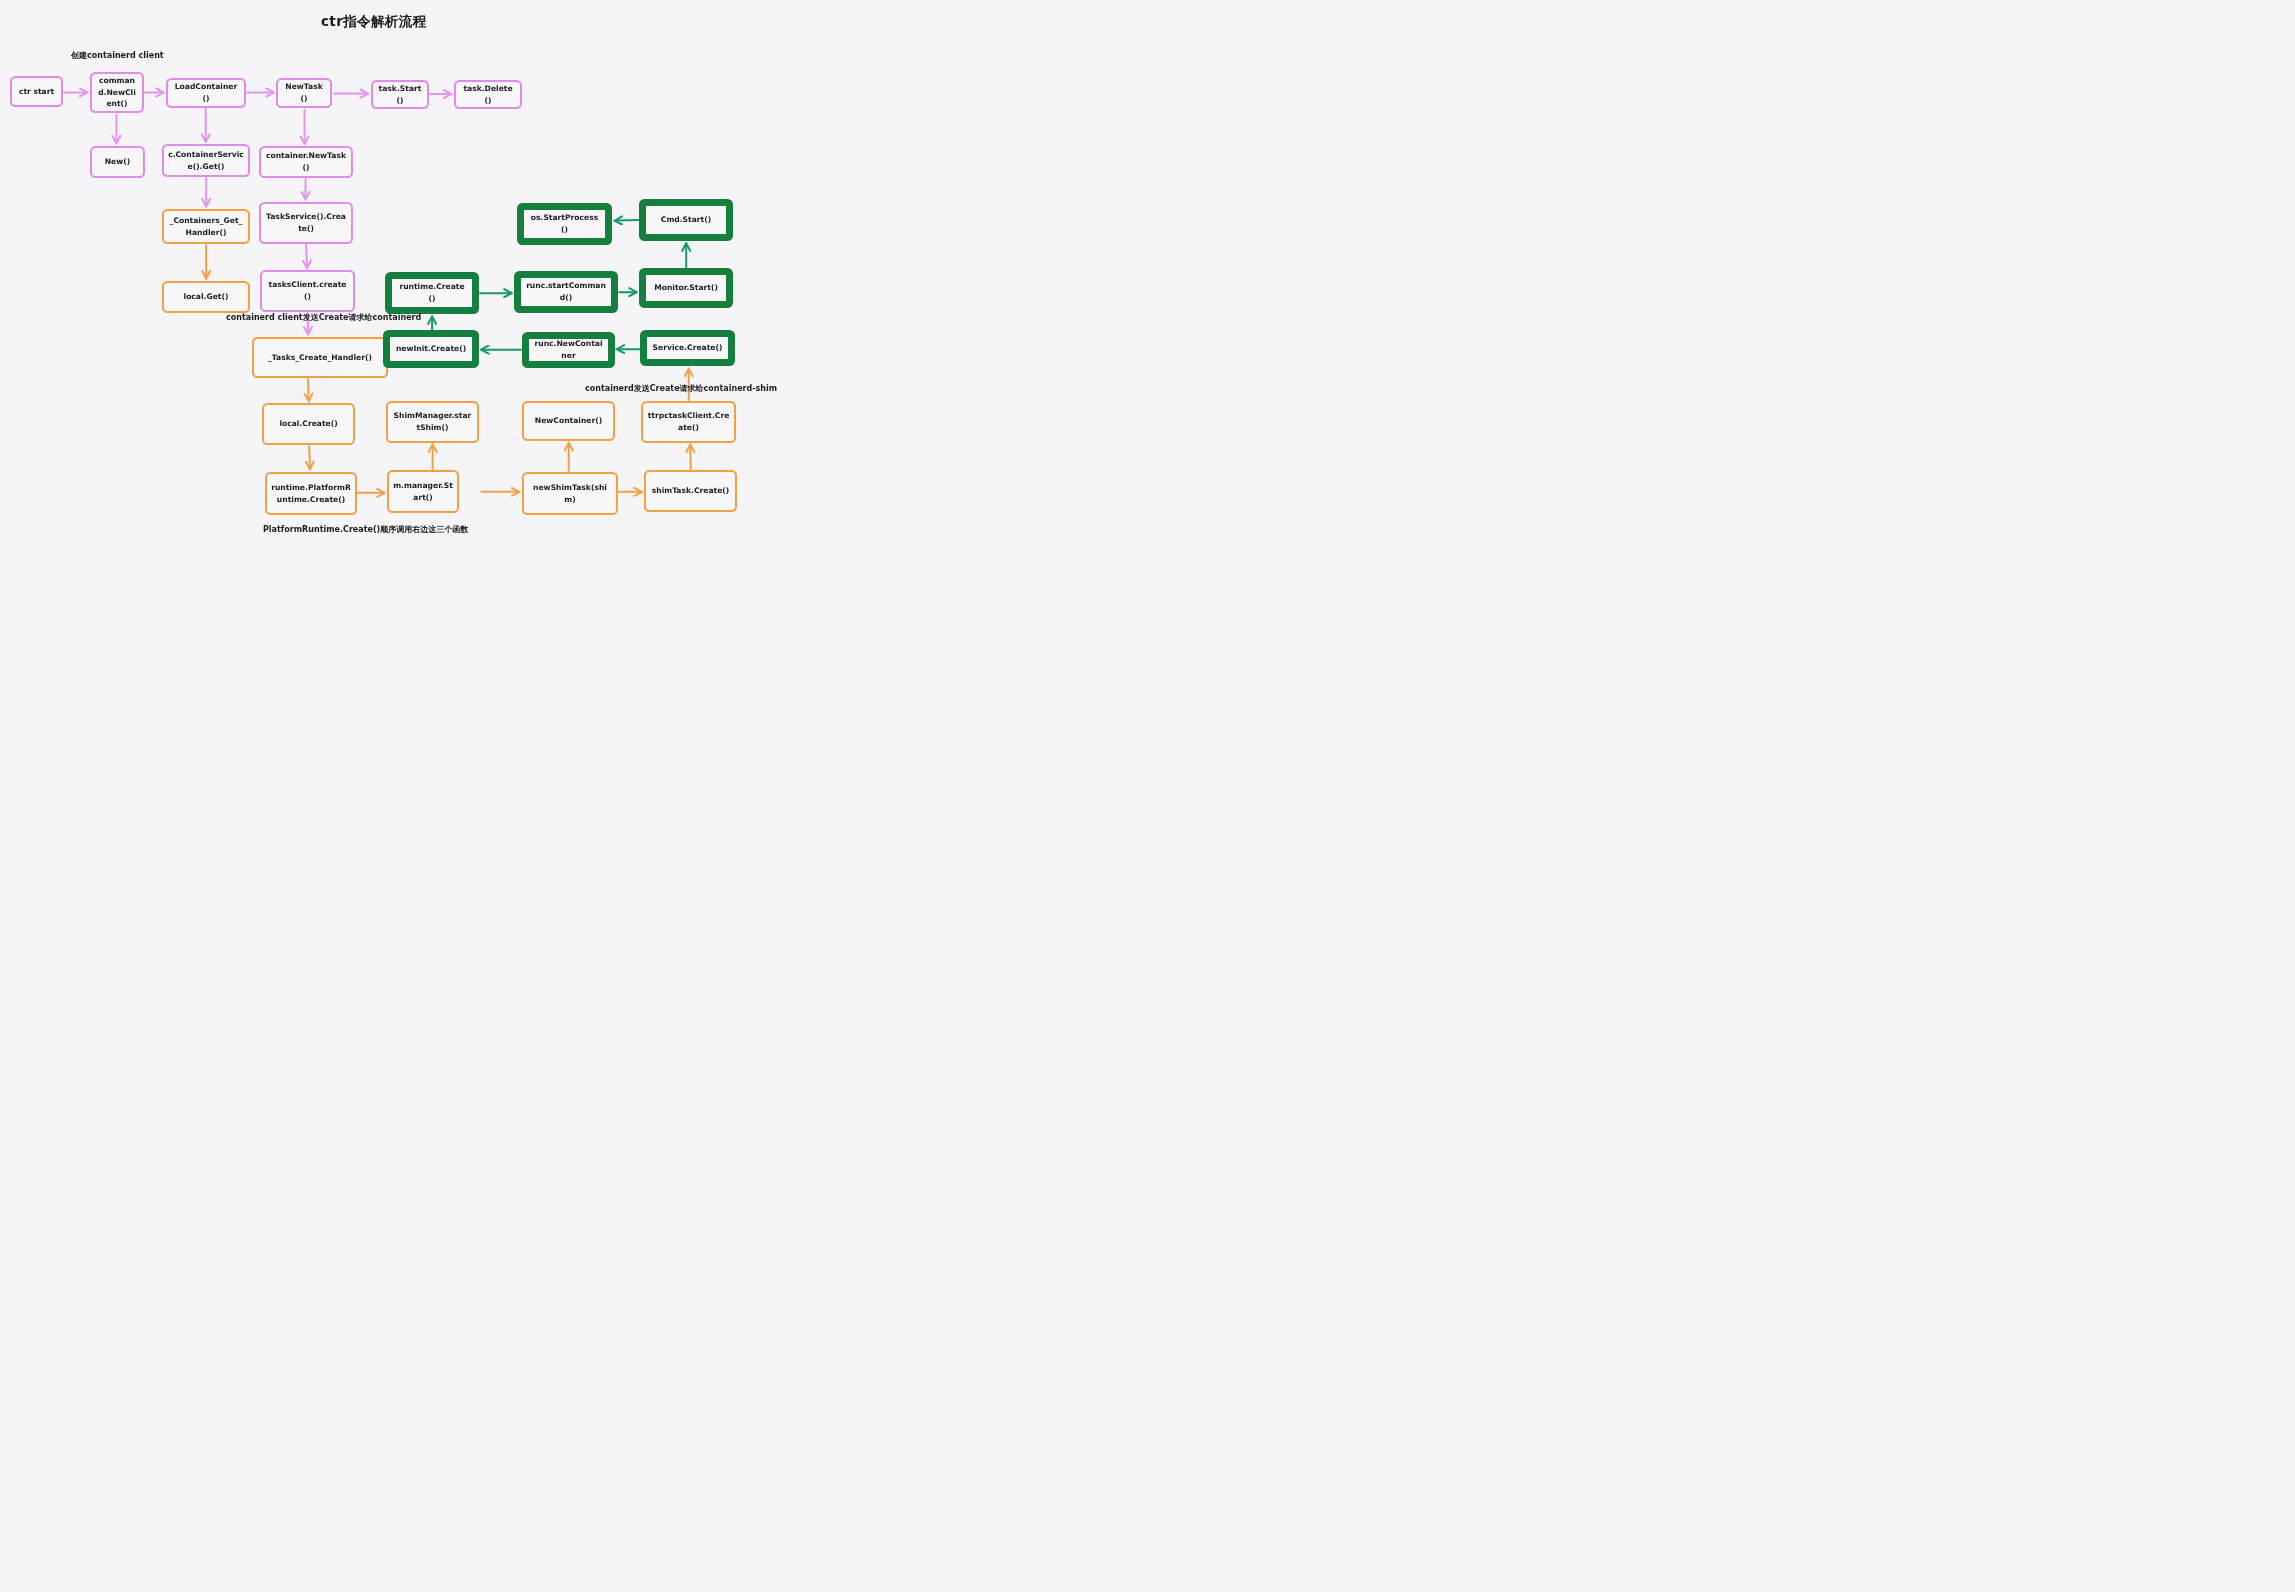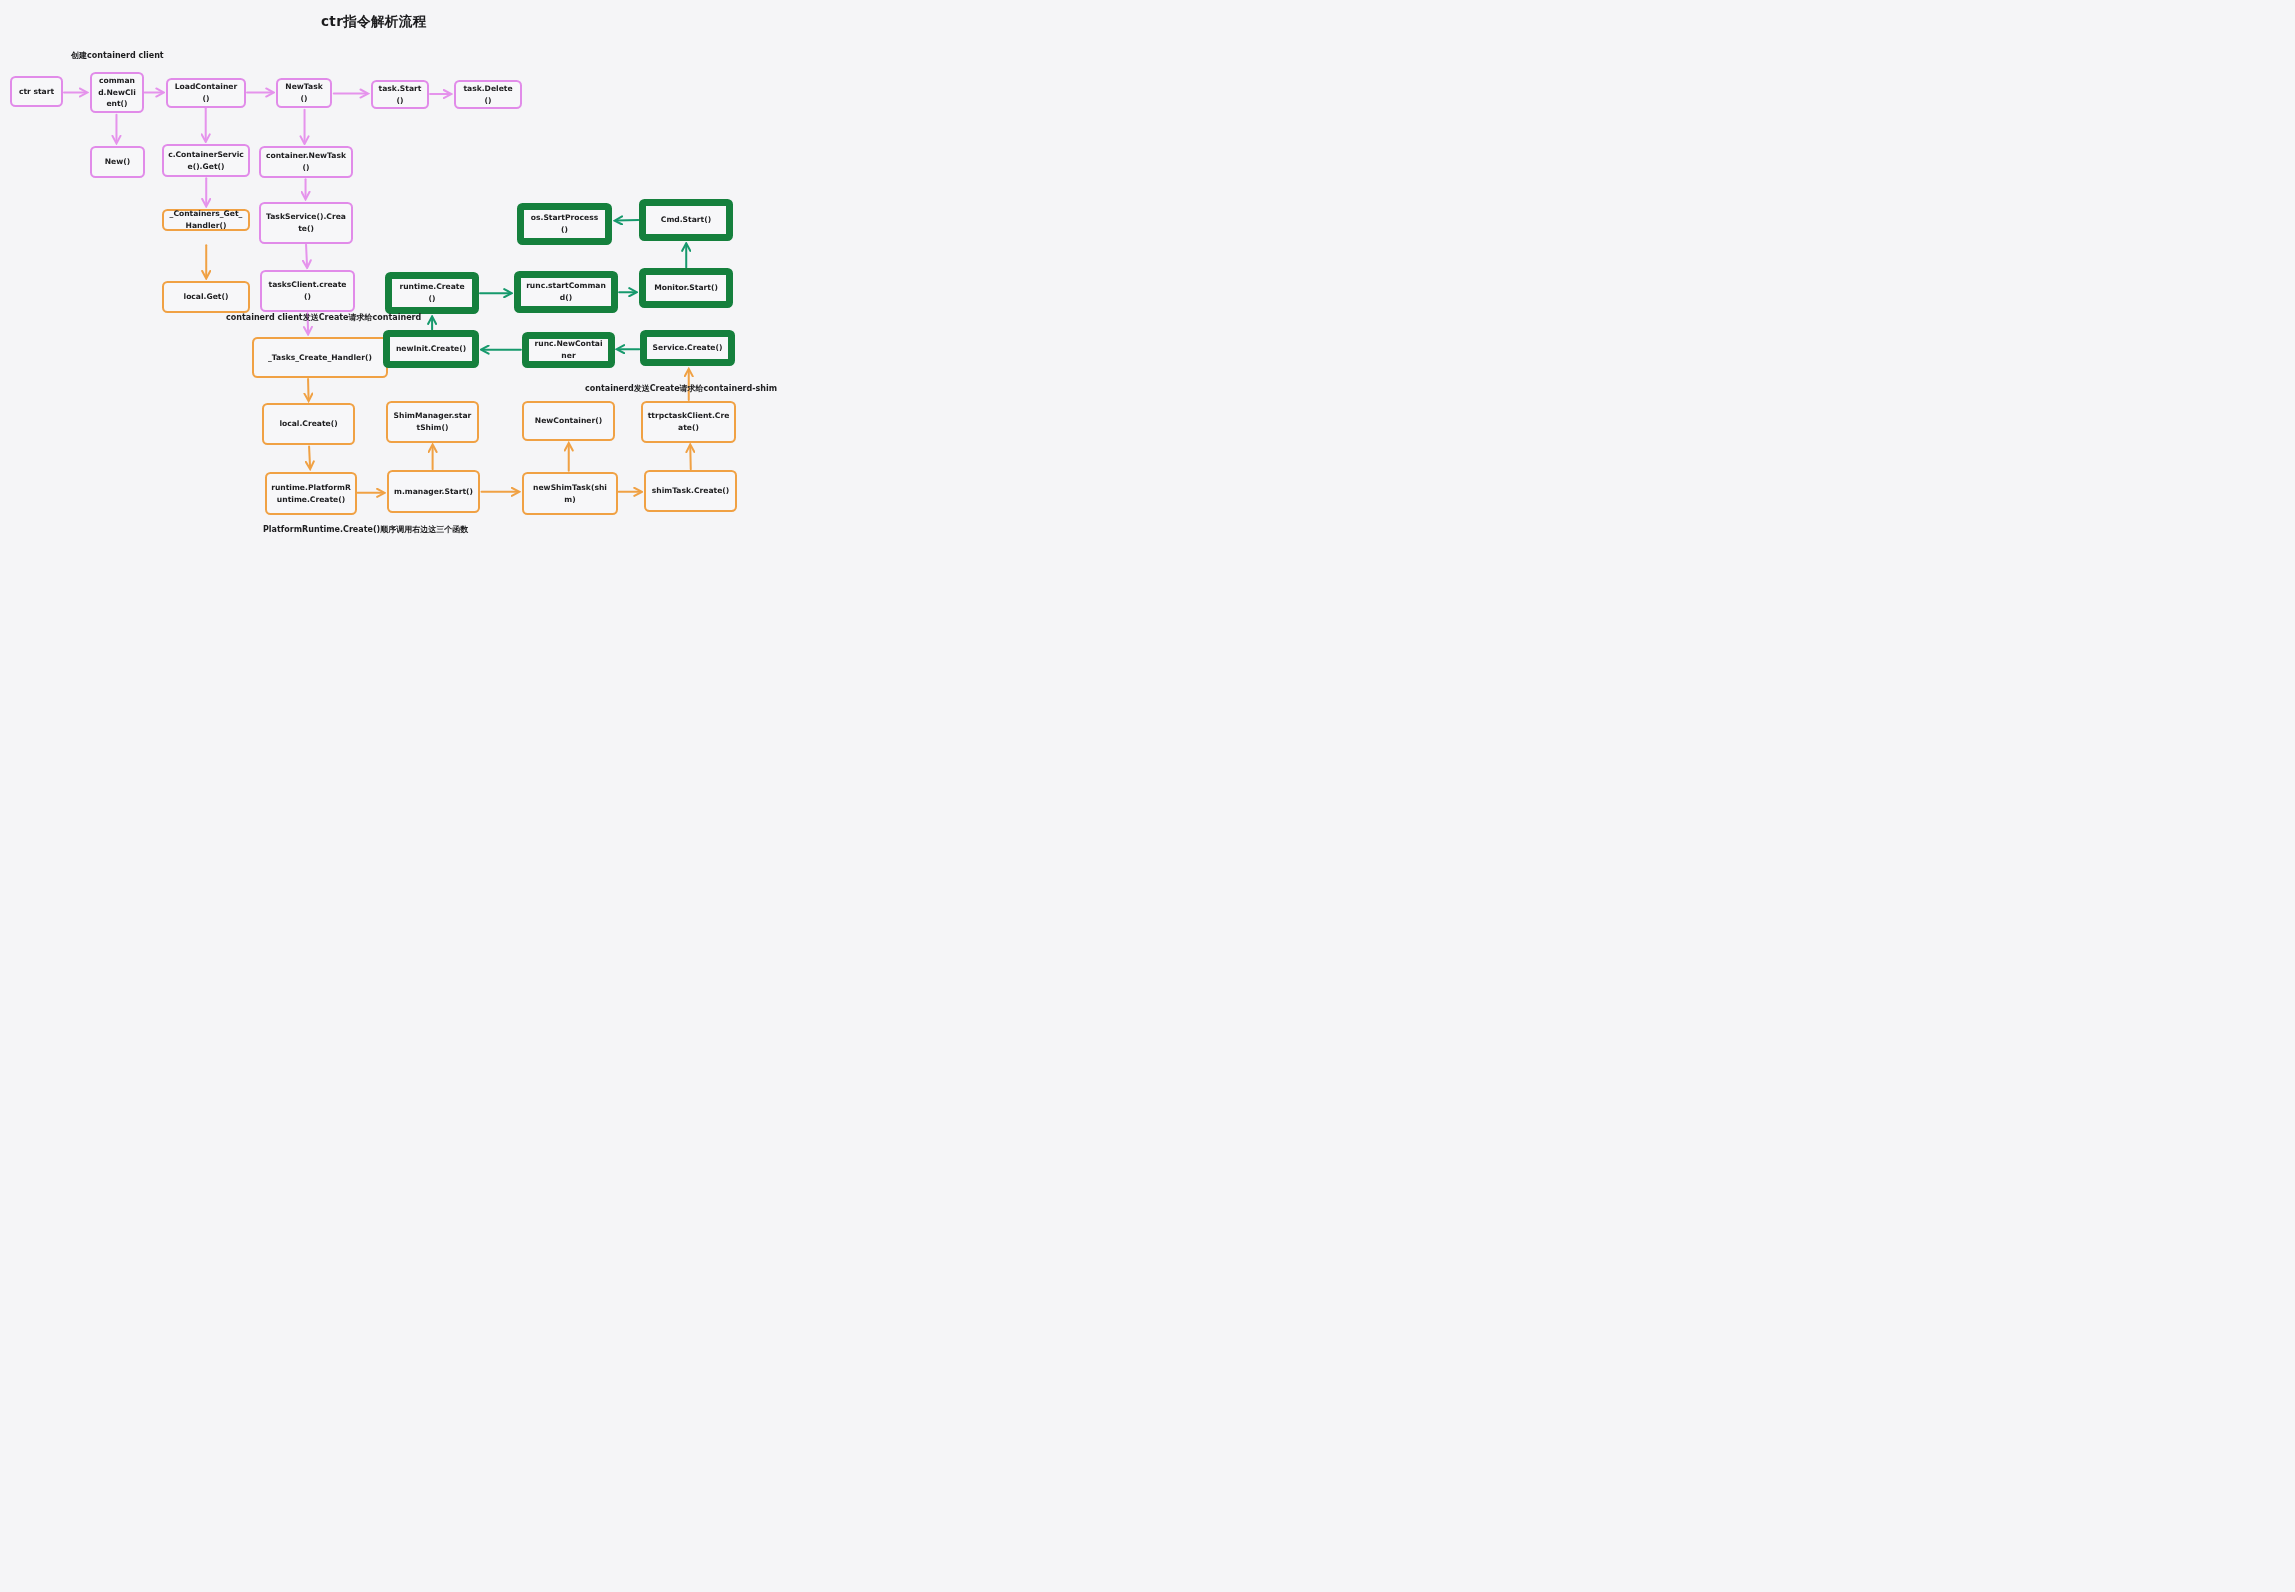--- a/index.html
+++ b/index.html
@@ -90,29 +90,29 @@
   <div class="node pink" style="left:166px;top:78px;width:80px;height:30px">LoadContainer()</div>
   <div class="node pink" style="left:276px;top:78px;width:56px;height:30px">NewTask()</div>
   <div class="node pink" style="left:371px;top:80px;width:58px;height:29px">task.Start()</div>
   <div class="node pink" style="left:454px;top:80px;width:68px;height:29px">task.Delete()</div>
   <div class="node pink" style="left:90px;top:146px;width:55px;height:32px">New()</div>
   <div class="node pink" style="left:162px;top:144px;width:88px;height:33px">c.ContainerService().Get()</div>
   <div class="node pink" style="left:259px;top:146px;width:94px;height:32px">container.NewTask()</div>
   <div class="node pink" style="left:259px;top:202px;width:94px;height:42px">TaskService().Create()</div>
   <div class="node pink" style="left:260px;top:270px;width:95px;height:42px">tasksClient.create()</div>
 
-  <div class="node orange" style="left:162px;top:209px;width:88px;height:22px">_Containers_Get_Handler()</div>
+  <div class="node orange" style="left:162px;top:209px;width:88px;height:35px">_Containers_Get_Handler()</div>
   <div class="node orange" style="left:162px;top:281px;width:88px;height:32px">local.Get()</div>
   <div class="node orange" style="left:252px;top:337px;width:136px;height:41px">_Tasks_Create_Handler()</div>
   <div class="node orange" style="left:262px;top:403px;width:93px;height:42px">local.Create()</div>
   <div class="node orange" style="left:386px;top:401px;width:93px;height:42px">ShimManager.startShim()</div>
   <div class="node orange" style="left:522px;top:401px;width:93px;height:40px">NewContainer()</div>
   <div class="node orange" style="left:641px;top:401px;width:95px;height:42px">ttrpctaskClient.Create()</div>
   <div class="node orange" style="left:265px;top:472px;width:92px;height:43px">runtime.PlatformRuntime.Create()</div>
-  <div class="node orange" style="left:387px;top:470px;width:93px;height:43px">m.manager.Start()</div>
+  <div class="node orange" style="left:387px;top:470px;width:72px;height:43px">m.manager.Start()</div>
   <div class="node orange" style="left:522px;top:472px;width:96px;height:43px">newShimTask(shim)</div>
   <div class="node orange" style="left:644px;top:470px;width:93px;height:42px">shimTask.Create()</div>
 
   <div class="node green" style="left:517px;top:203px;width:95px;height:42px">os.StartProcess()</div>
   <div class="node green" style="left:639px;top:199px;width:94px;height:42px">Cmd.Start()</div>
   <div class="node green" style="left:385px;top:272px;width:94px;height:42px">runtime.Create()</div>
   <div class="node green" style="left:514px;top:271px;width:104px;height:42px">runc.startCommand()</div>
   <div class="node green" style="left:639px;top:268px;width:94px;height:40px">Monitor.Start()</div>
   <div class="node green" style="left:383px;top:330px;width:96px;height:38px">newInit.Create()</div>
   <div class="node green" style="left:522px;top:332px;width:93px;height:36px">runc.NewContainer</div>

